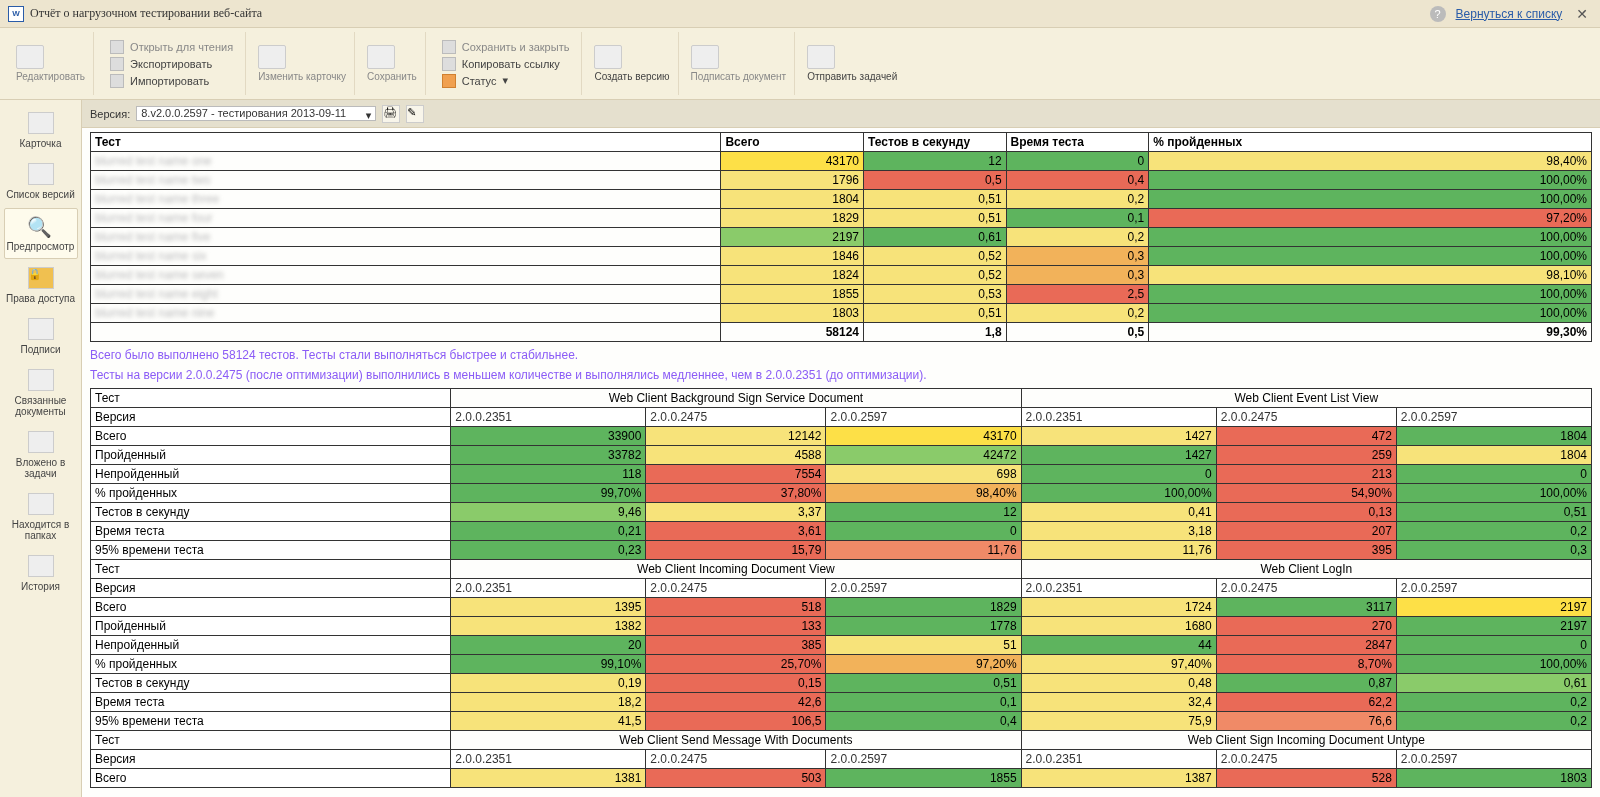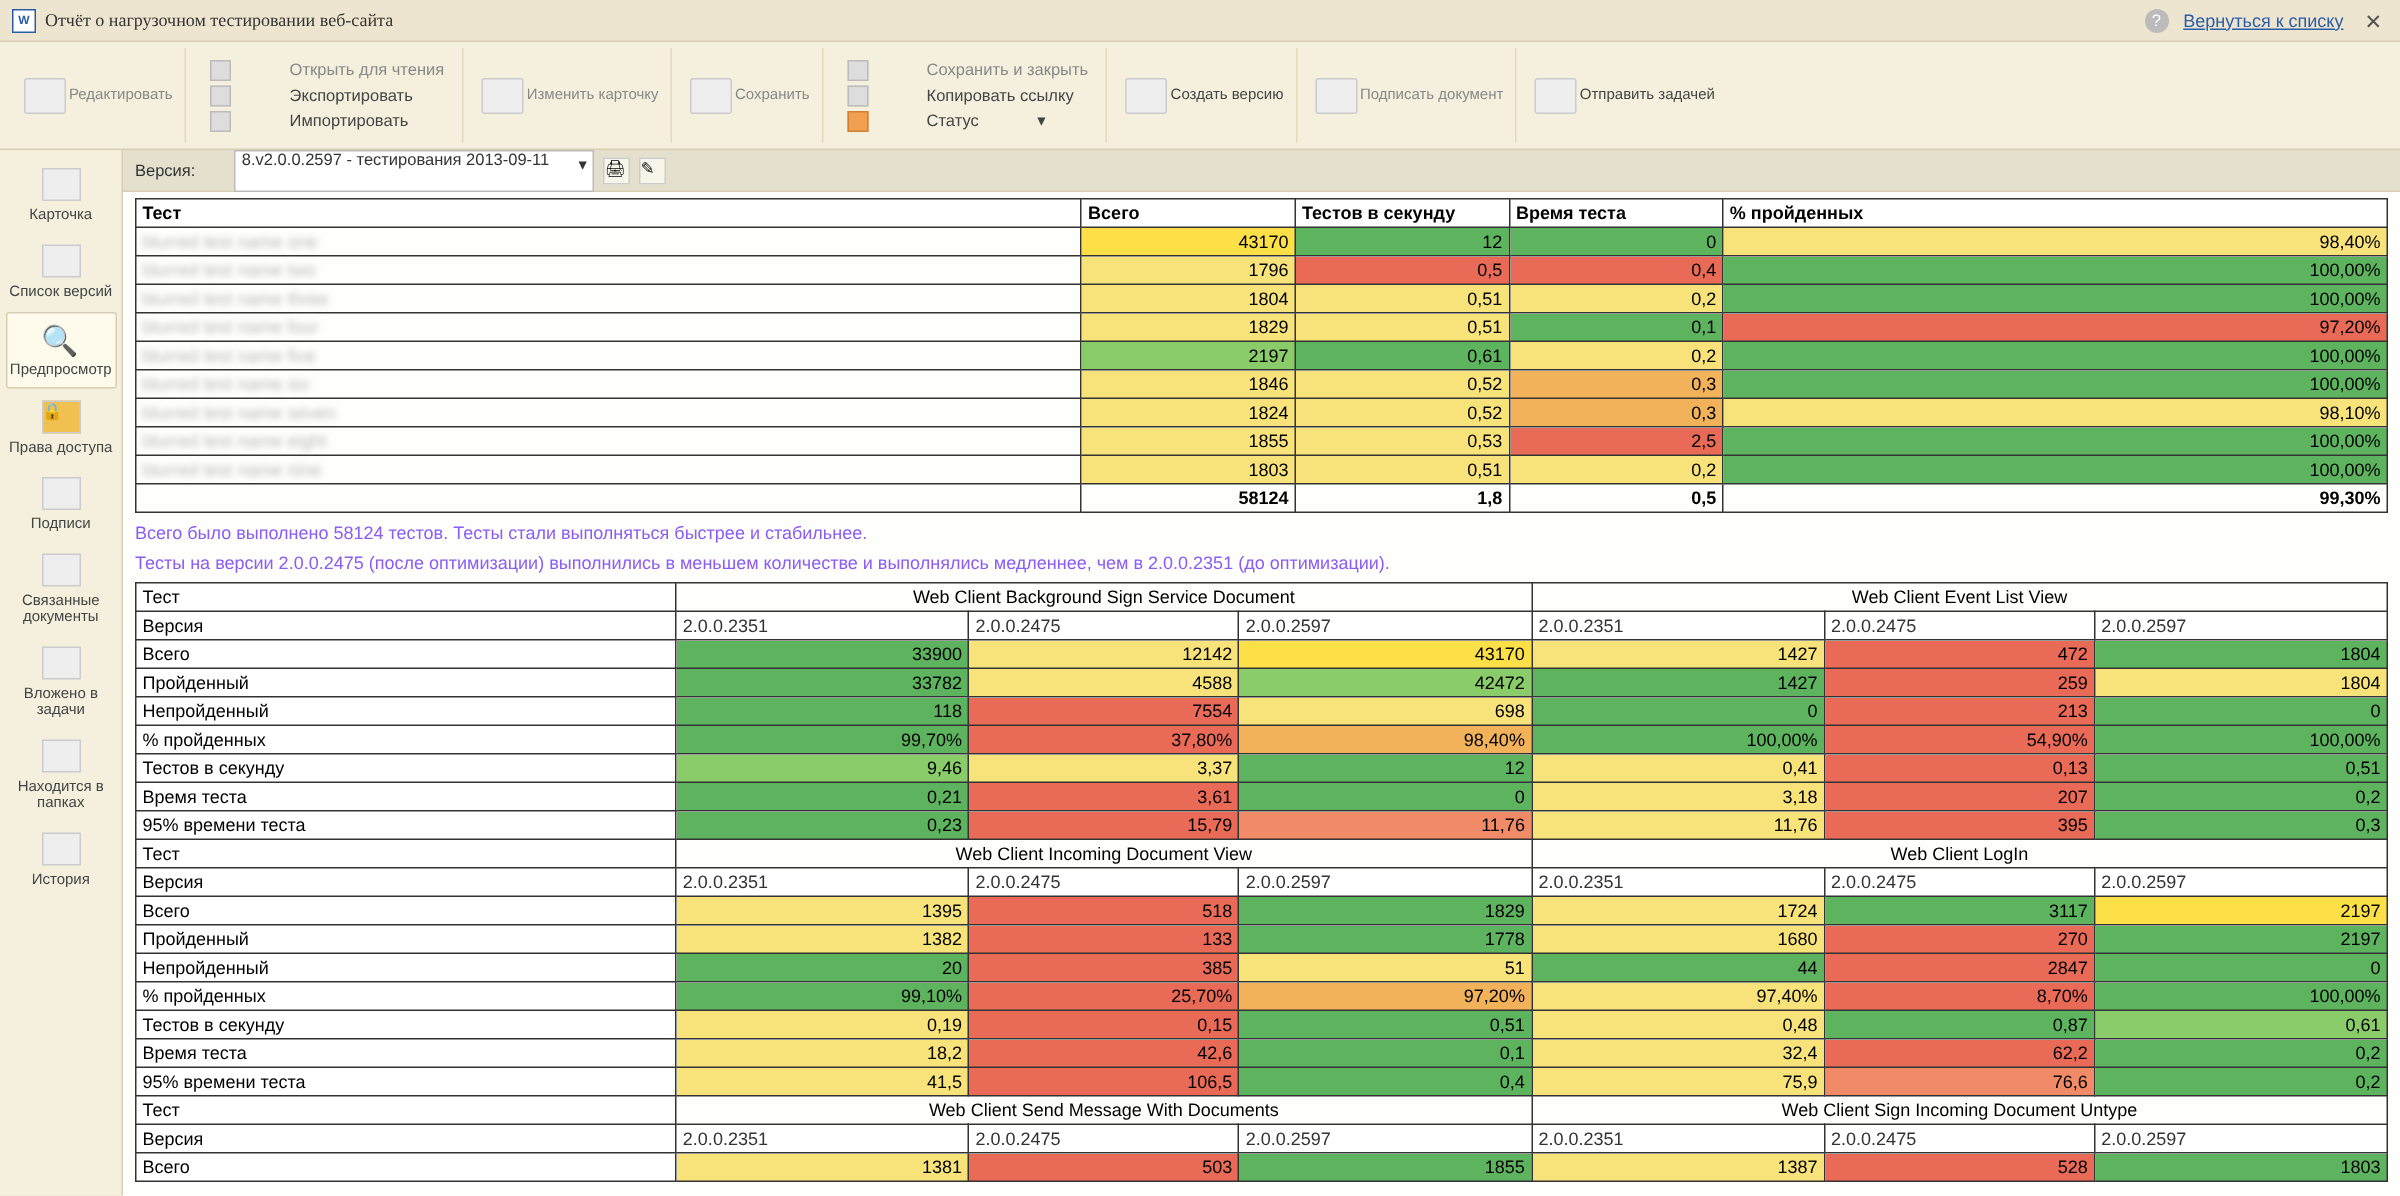--- a/index.html
+++ b/index.html
@@ -8,41 +8,41 @@
 .titlebar .doc-icon { width: 16px; height: 16px; background: #fff; border: 1px solid #2a5ca8; margin-right: 6px; color:#2a5ca8; font-size:8px; display:flex; align-items:center; justify-content:center; font-weight:bold;}
 .titlebar-title { font-size: 12px; color: #333; font-family: Liberation Serif, serif; }
 .titlebar-right { margin-left: auto; display: flex; align-items: center; gap: 10px; }
 .help-icon { width: 16px; height: 16px; border-radius: 50%; background: #bbb; color: #fff; text-align: center; line-height: 16px; font-size: 11px; cursor: pointer; }
 .back-link { color: #2a5ca8; text-decoration: underline; cursor: pointer; font-size: 12px; }
 .close-x { font-size: 14px; color: #555; cursor: pointer; padding: 0 4px; }
 
 .ribbon { height: 72px; background: #f5f0dd; border-bottom: 1px solid #d8ceb4; display: flex; padding: 4px 8px; gap: 4px; }
 .ribbon-group { display: flex; flex-direction: column; align-items: center; justify-content: center; padding: 2px 8px; border-right: 1px solid #e2d9c2; }
 .ribbon-group:last-child { border-right: none; }
-.ribbon-big { display: flex; flex-direction: row; align-items: center; gap: 2px; cursor: pointer; color: #888; }
+.ribbon-big { display: flex; flex-direction: column; align-items: flex-start; gap: 2px; cursor: pointer; color: #888; }
 .ribbon-big .ic { width: 28px; height: 24px; background: #eee; border: 1px solid #ccc; border-radius: 2px; }
 .ribbon-big span { font-size: 10px; text-align: center; line-height: 11px; }
 .ribbon-small-list { display: flex; flex-direction: column; gap: 1px; }
 .ribbon-small { display: flex; align-items: center; gap: 6px; cursor: pointer; color: #888; padding: 1px 4px; }
 .ribbon-small .ic { width: 14px; height: 14px; background: #ddd; border: 1px solid #bbb; }
-.ribbon-small span { font-size: 11px; margin-left: 33px; }
+.ribbon-small span { font-size: 11px; }
 .ribbon .active { color: #444; }
 .ic-orange { background: #f0a050 !important; border-color: #d08030 !important; }
 
 .body-area { display: flex; height: calc(797px - 100px); }
 .sidebar { width: 82px; background: #f5f0dd; border-right: 1px solid #d8ceb4; display: flex; flex-direction: column; align-items: center; padding-top: 6px; gap: 2px; }
 .sidebar-item { width: 74px; display: flex; flex-direction: column; align-items: center; gap: 4px; padding: 6px 2px; cursor: pointer; border-radius: 2px; }
 .sidebar-item.selected { background: #fefbec; border: 1px solid #d8ceb4; }
 .sidebar-item .ic { width: 26px; height: 22px; background: #eee; border: 1px solid #ccc; }
 .sidebar-item span { font-size: 10px; text-align: center; line-height: 11px; color: #444; }
 
 .content { flex: 1; background: #fefefc; overflow: auto; }
 .version-bar { height: 28px; background: #e5e0ce; display: flex; align-items: center; padding: 0 8px; gap: 6px; border-bottom: 1px solid #d8ceb4; }
 .version-bar span { font-size: 11px; color: #333; }
-.version-select { height: 28px; border: 1px solid #bbb; padding: 0 20px 0 4px; background: #fff; font-size: 11px; min-width: 240px; position: relative; margin-left: 20px; }
+.version-select { height: 15px; border: 1px solid #bbb; padding: 0 20px 0 4px; background: #fff; font-size: 11px; min-width: 240px; position: relative; }
 .vb-icon { width: 18px; height: 18px; border: 1px solid #ccc; background: #f8f5ea; cursor: pointer; }
 
 .doc-body { padding: 4px 8px 20px 8px; }
 .stat-caption { font-size: 12px; color: #333; margin: 4px 0; }
 table.data { border-collapse: collapse; width: 100%; table-layout: fixed; border: 1px solid #333; }
 table.data th, table.data td { border: 1px solid #333; padding: 2px 4px; font-size: 12px; height: 18px; white-space: nowrap; overflow: hidden; }
 table.data th { background: #fff; font-weight: bold; text-align: left; }
 table.data td.num { text-align: right; }
 table.data td.testname { text-align: left; color:#bbb; filter: blur(2px); }
 .note-text { font-size: 12px; color: #8b5cf6; margin: 6px 0; }

